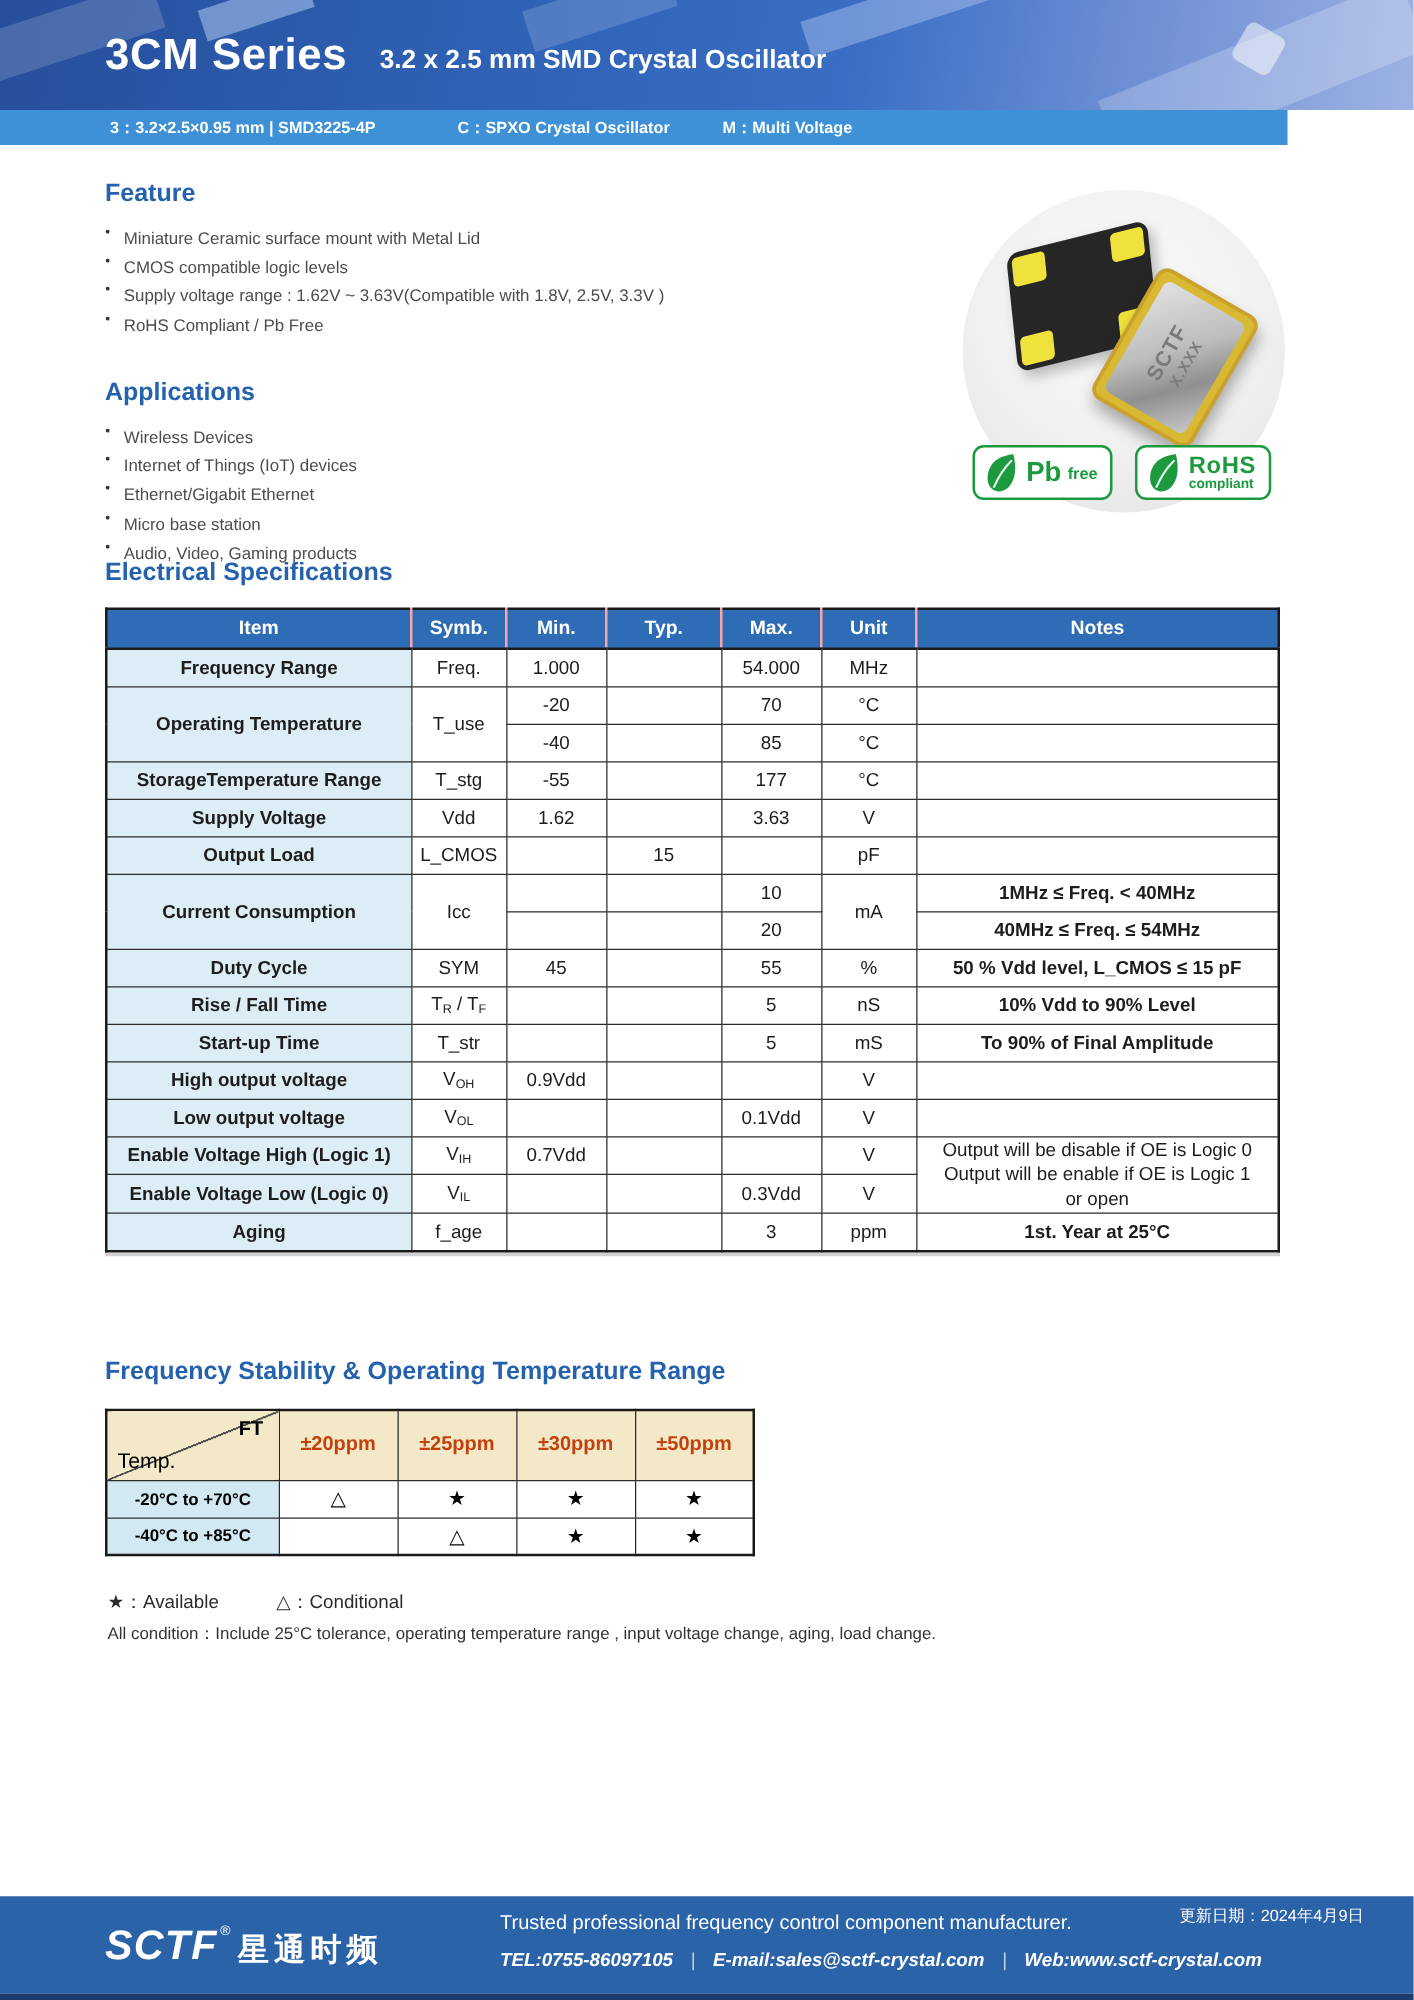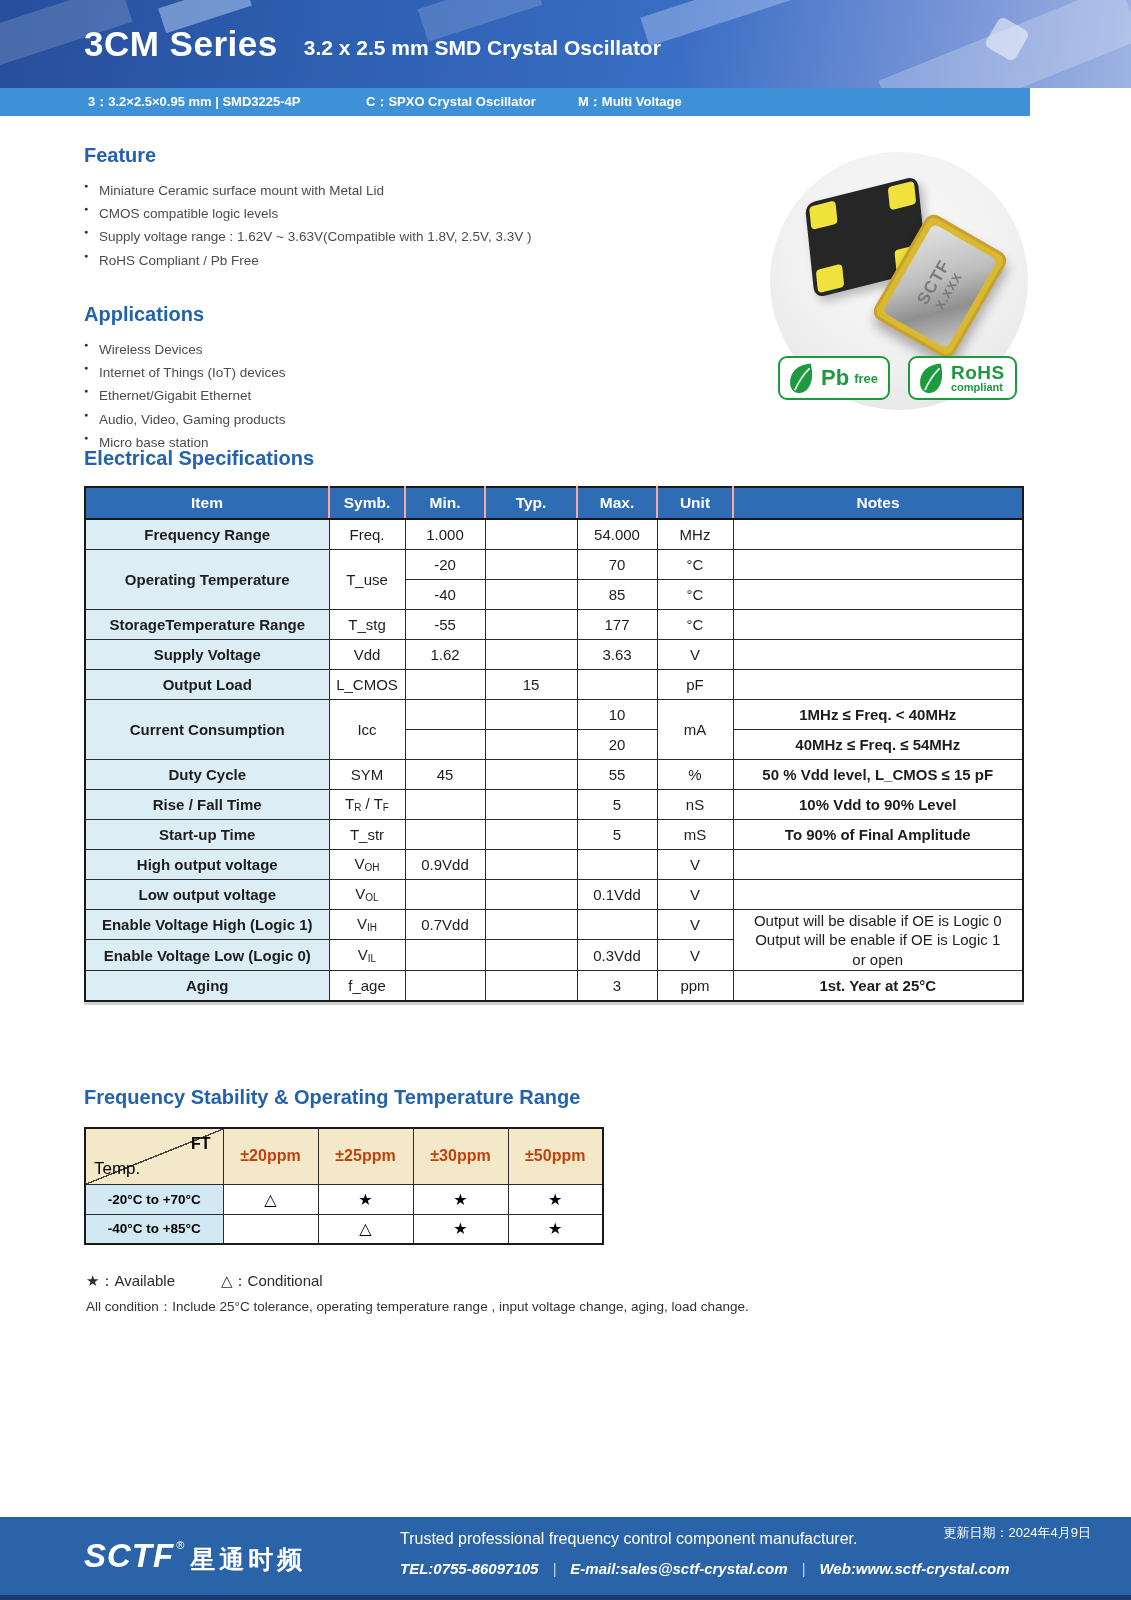--- a/index.html
+++ b/index.html
@@ -138,22 +138,22 @@
       <li>RoHS Compliant / Pb Free</li>
     </ul>
   </div>
 
   <div class="apps-block">
     <div class="sec-h">Applications</div>
     <ul class="bullets">
       <li>Wireless Devices</li>
       <li>Internet of Things (IoT) devices</li>
       <li>Ethernet/Gigabit Ethernet</li>
+      <li>Micro base station</li>
       <li>Audio, Video, Gaming products</li>
-      <li>Micro base station</li>
     </ul>
   </div>
 
   <div class="product">
     <div class="circle"></div>
     <div class="chip-bottom">
       <div class="pad p1"></div>
       <div class="pad p2"></div>
       <div class="pad p3"></div>
       <div class="pad p4"></div>

